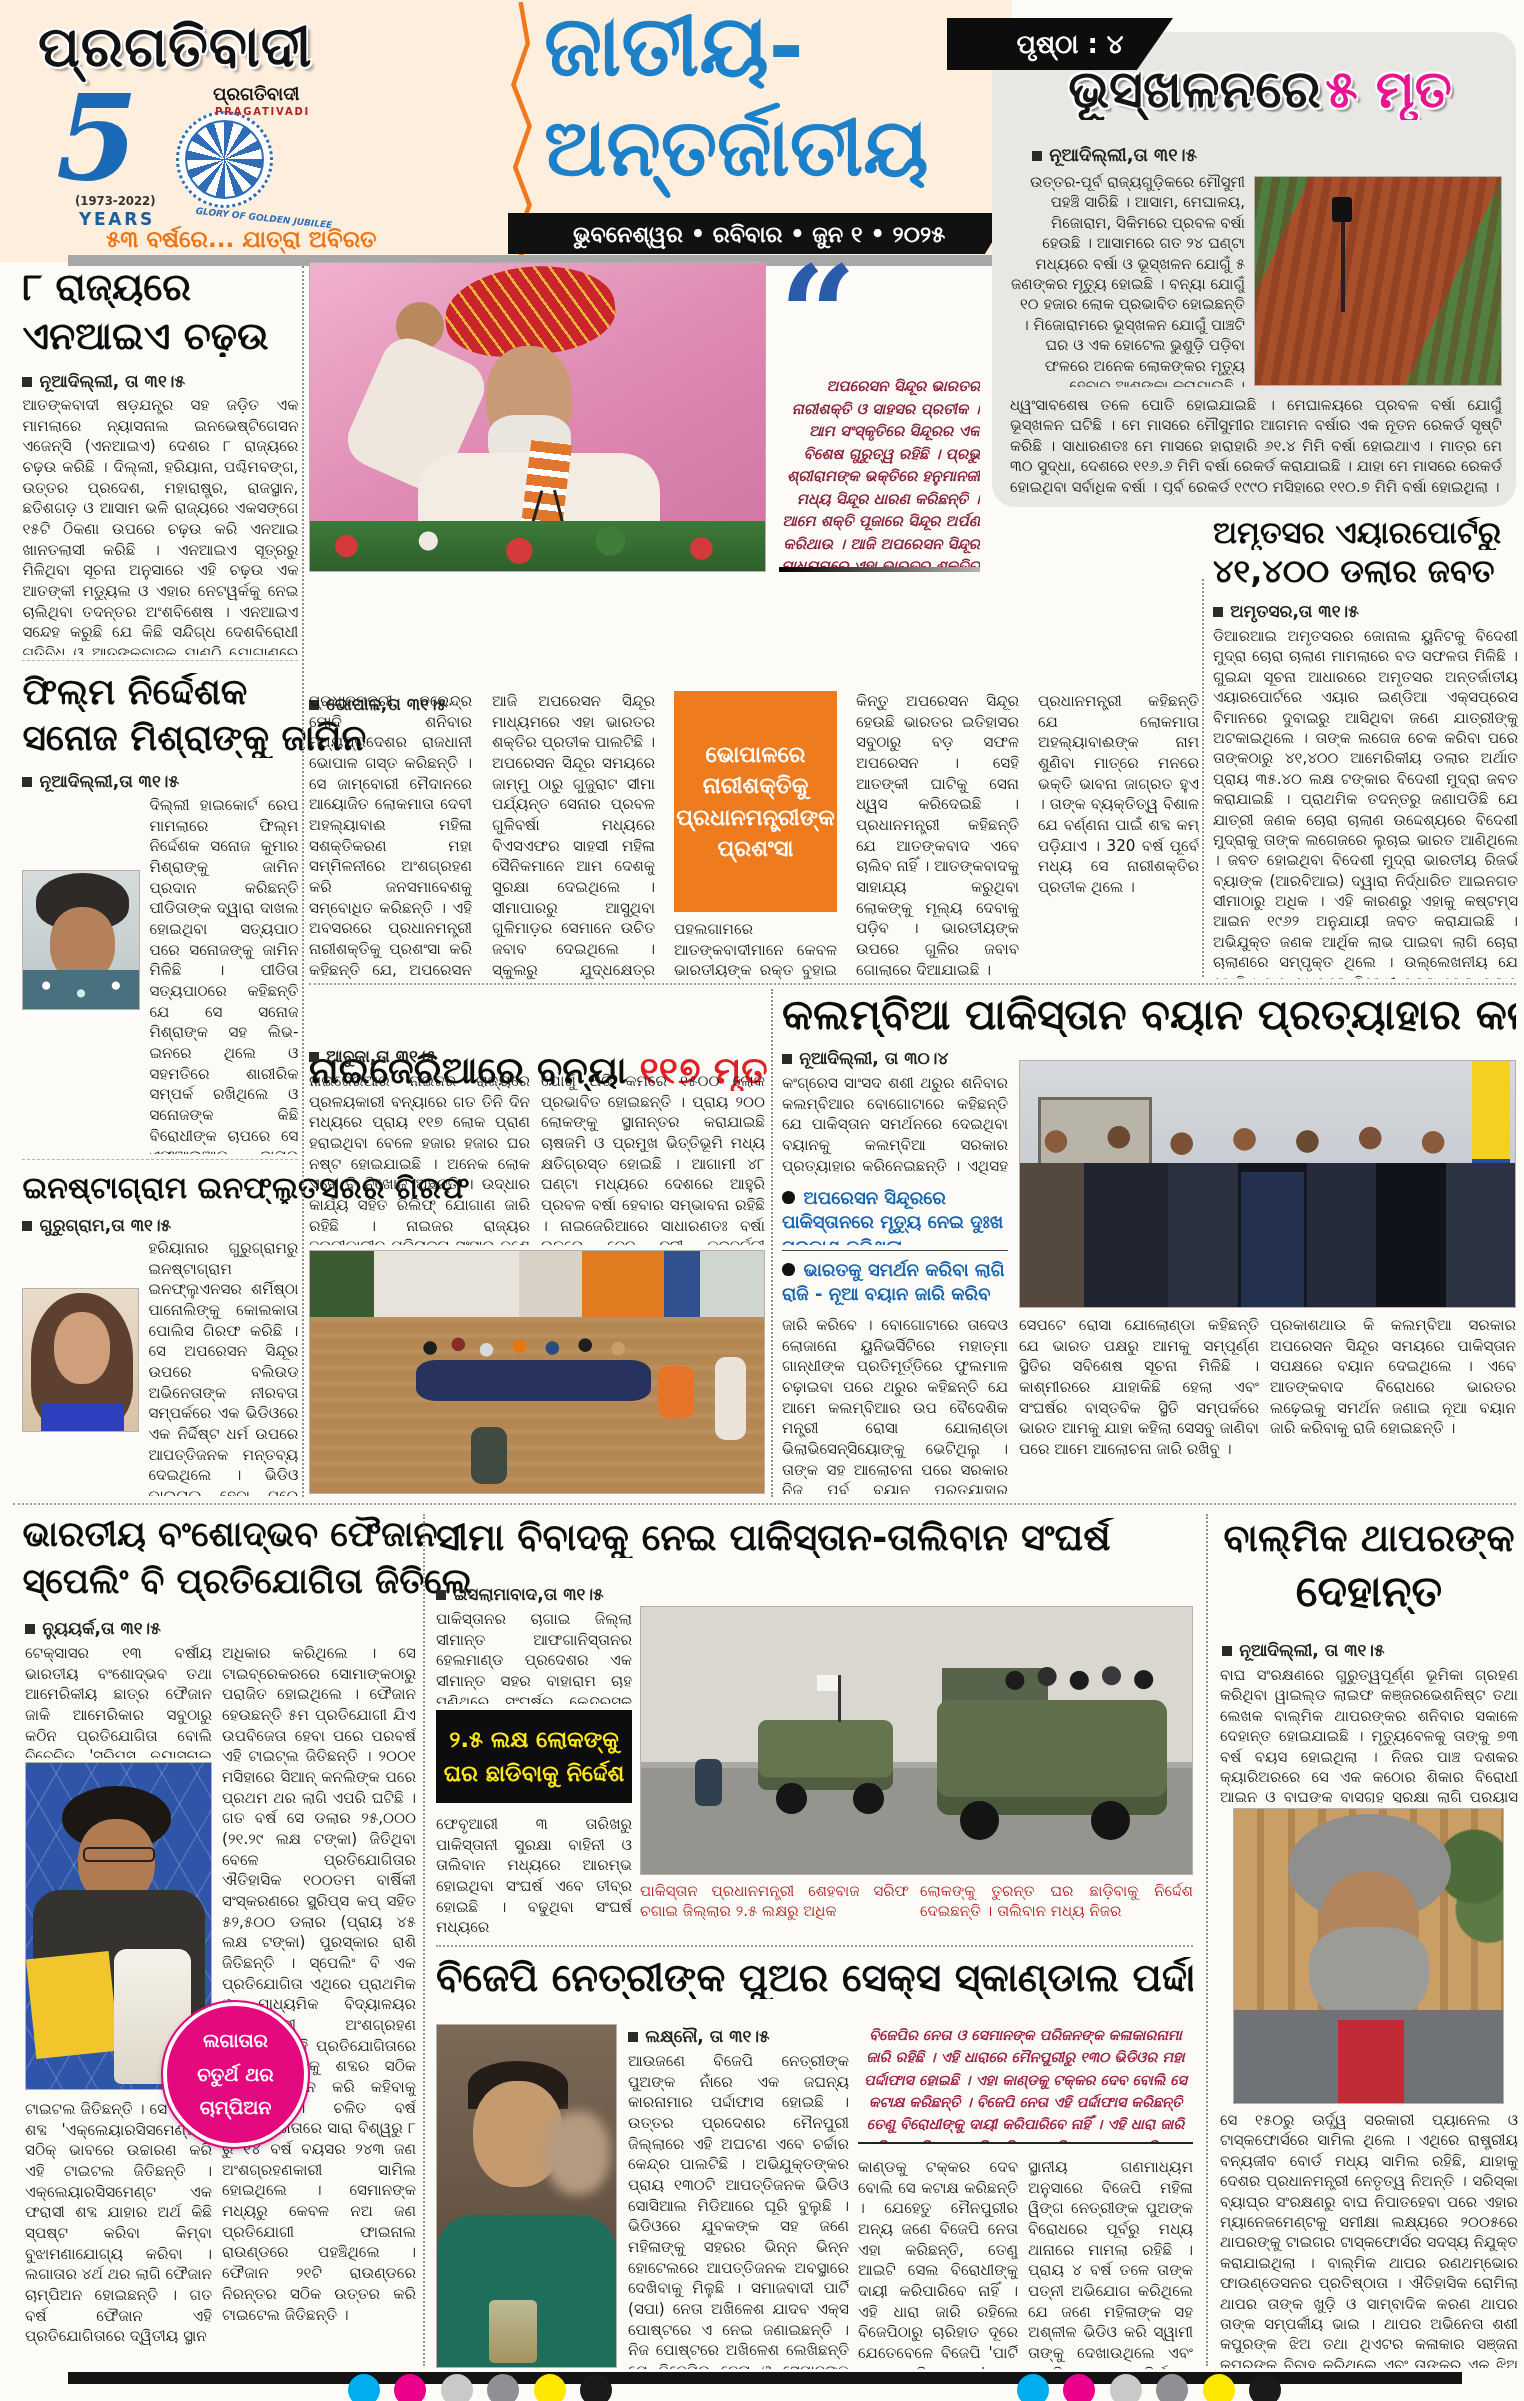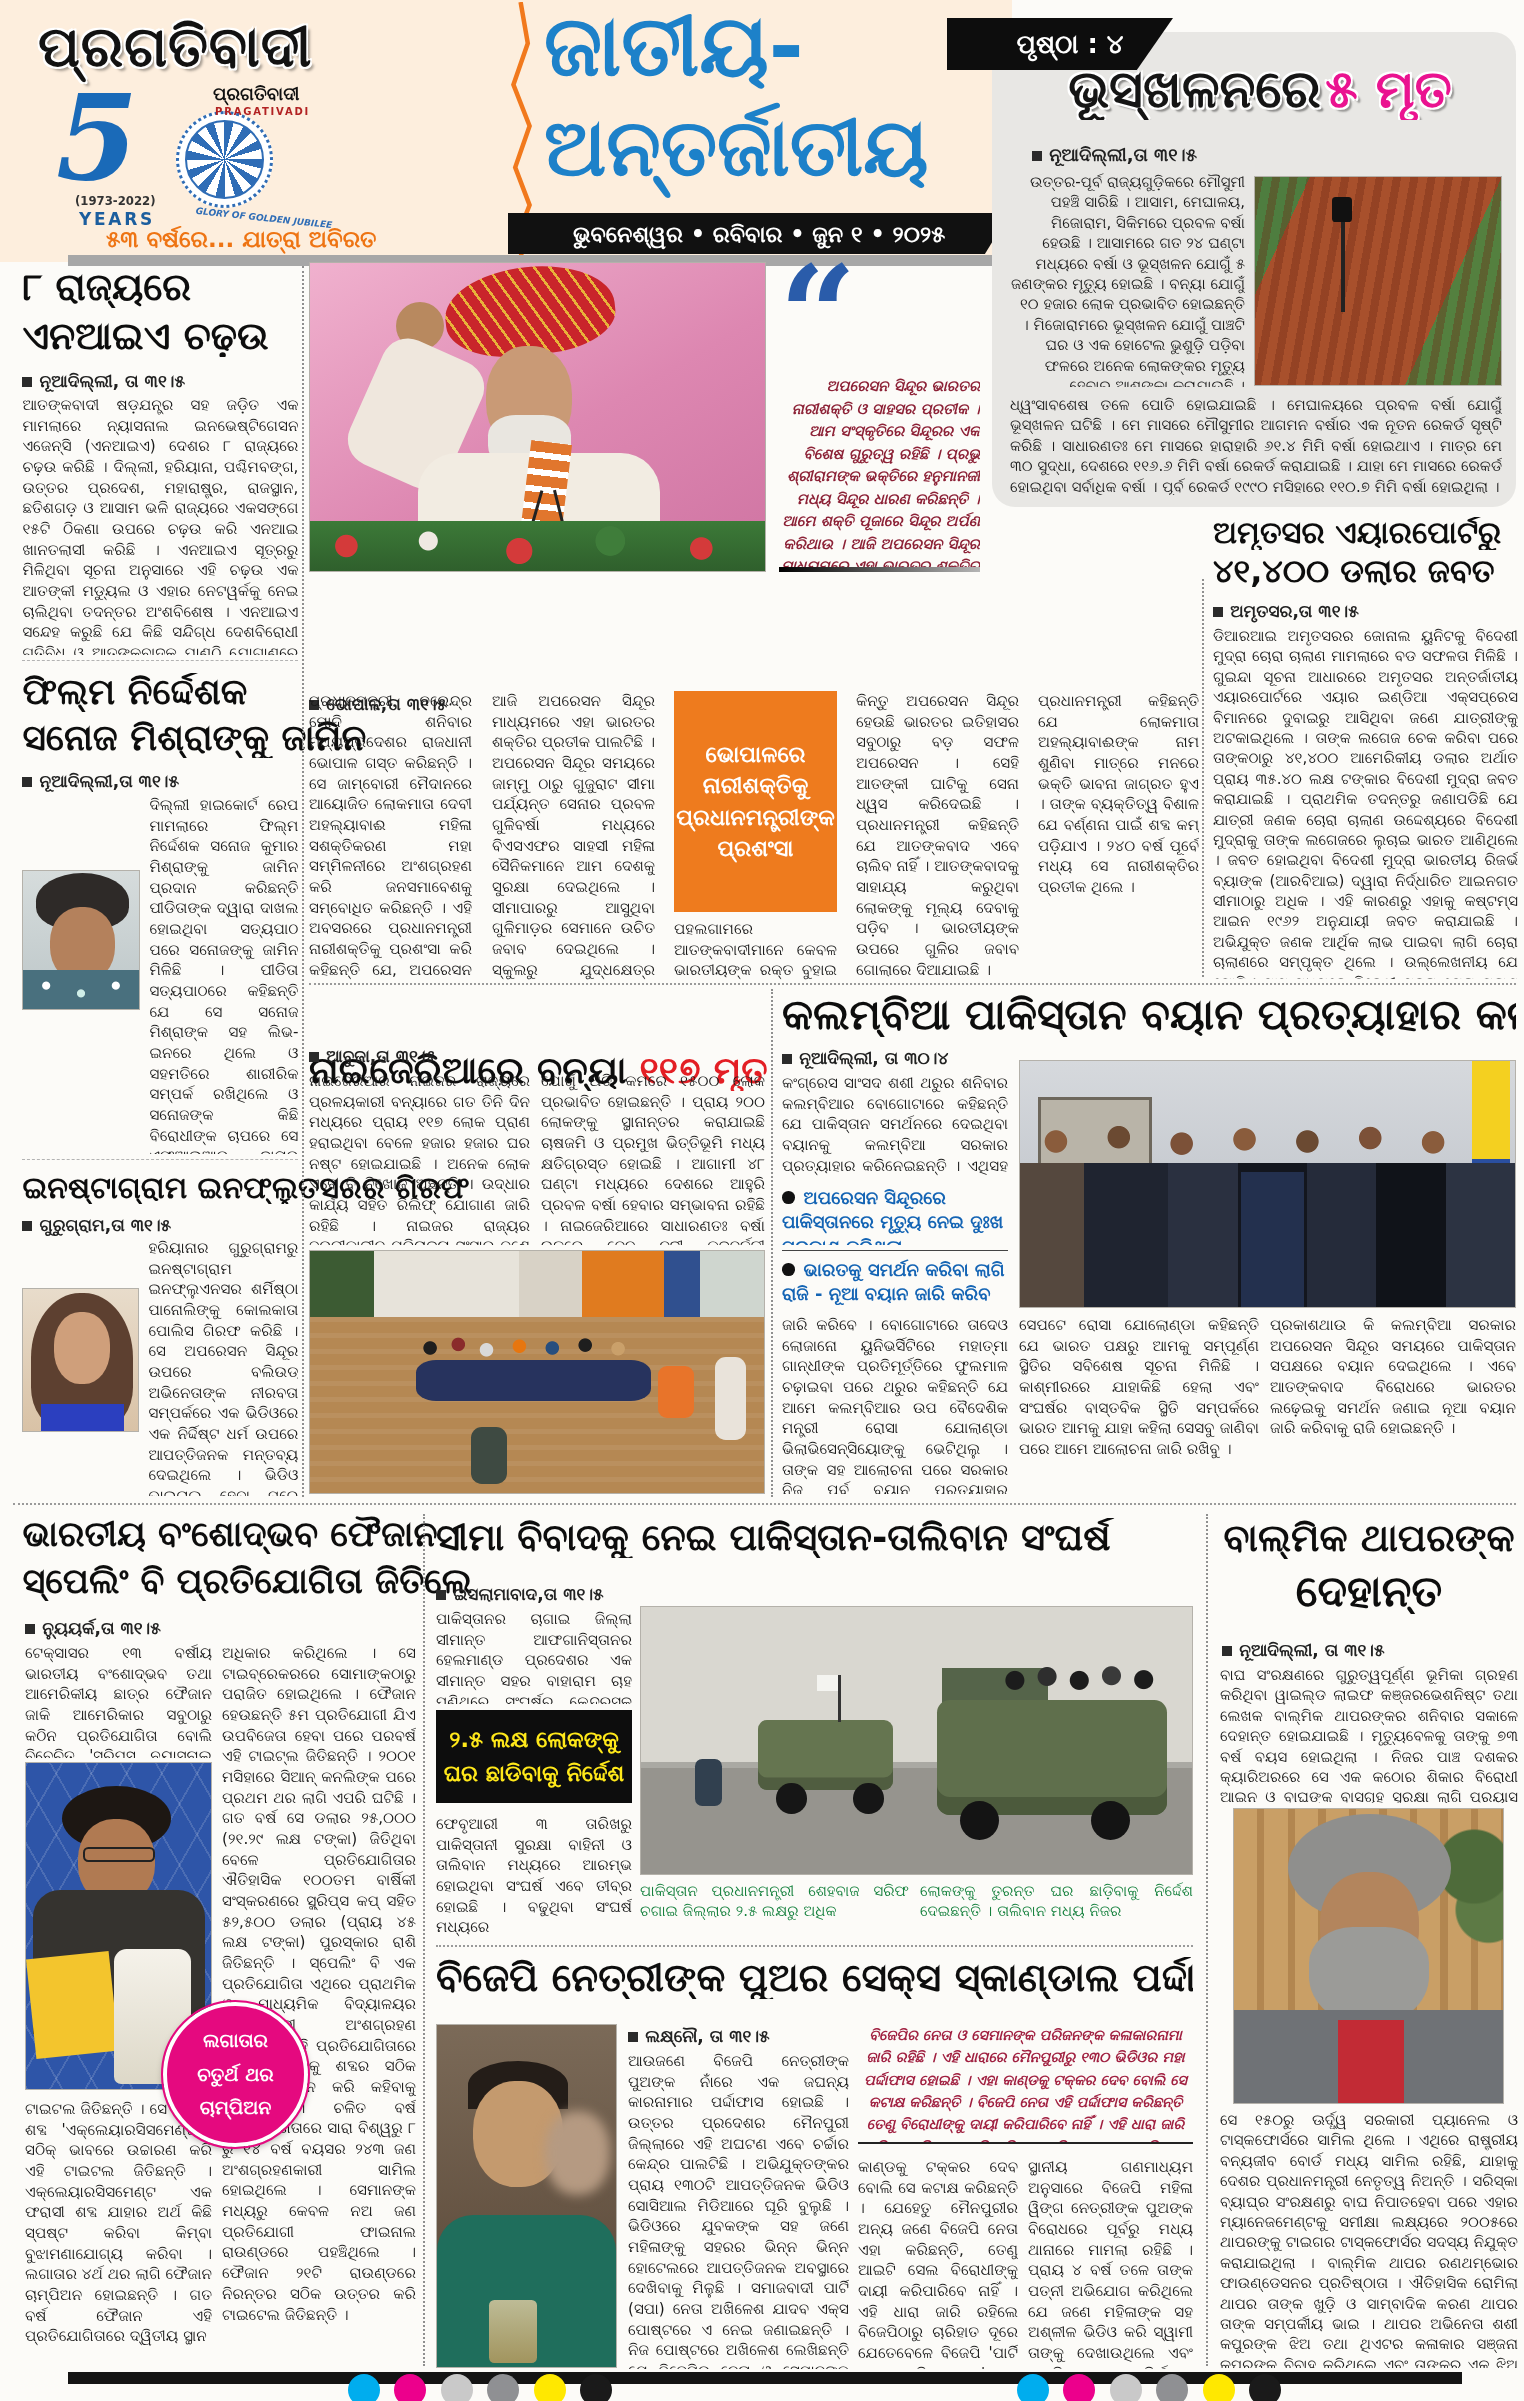--- a/index.html
+++ b/index.html
@@ -38,21 +38,21 @@
      display:flex;align-items:center;justify-content:center;text-align:center;padding:10.8px;}
   .red{color:#e31e24;}
   .blue-bullet{font-size:18px;line-height:1.35;font-weight:800;color:#1464b4;overflow:hidden;}
   .blue-bullet::before{content:"";display:inline-block;width:12.6px;height:12.6px;border-radius:50%;background:#111;margin-right:9px;}
   .black-box{background:#0d0d0d;color:#ffe81a;font-size:22.4px;font-weight:800;line-height:1.5;
      display:flex;align-items:center;justify-content:center;text-align:center;}
   .badge{border-radius:50%;background:#e5097f;border:4.5px solid #fff;outline:2.7px solid #e5097f;color:#fff;
      display:flex;flex-direction:column;align-items:center;justify-content:center;text-align:center;
      font-size:19px;font-weight:800;line-height:1.35;box-shadow:0 2.7px 7.2px rgba(0,0,0,.35);}
   .maroon{font-size:14.4px;line-height:1.55;font-style:italic;font-weight:bold;color:#a02040;text-align:center;overflow:hidden;}
-  .cap{font-size:15px;line-height:1.3;text-align:justify;color:#15803d;overflow:hidden;}
+  .cap{font-size:15px;line-height:1.3;text-align:justify;color:#b91c1c;overflow:hidden;}
   .grad-rule{background:linear-gradient(to right,#000,#b5b5b5);}
   .blackbar{background:#141414;}
   .reg-dots .dot{display:inline-block;width:32px;height:32px;border-radius:50%;margin-right:14.4px;}
   .small-cap{font-size:10px;letter-spacing:1.8px;font-weight:bold;color:#b22222;}
 </style>
 </head>
 <body>
 
 <div id="page">
 
@@ -149,21 +149,21 @@
     <div class="quote-txt" style="margin-top:5.4px;">ଅପରେସନ ସିନ୍ଦୂର ଭାରତର ନାରୀଶକ୍ତି ଓ ସାହସର ପ୍ରତୀକ । ଆମ ସଂସ୍କୃତିରେ ସିନ୍ଦୂରର ଏକ ବିଶେଷ ଗୁରୁତ୍ୱ ରହିଛି । ପ୍ରଭୁ ଶ୍ରୀରାମଙ୍କ ଭକ୍ତିରେ ହନୁମାନଜୀ ମଧ୍ୟ ସିନ୍ଦୂର ଧାରଣ କରିଛନ୍ତି । ଆମେ ଶକ୍ତି ପୂଜାରେ ସିନ୍ଦୂର ଅର୍ପଣ କରିଥାଉ । ଆଜି ଅପରେସନ ସିନ୍ଦୂର ମାଧ୍ୟମରେ ଏହା ଭାରତର ଶକ୍ତିର ପ୍ରତୀକ ପାଲଟିଛି ।</div>
   </div>
   <div class="abs grad-rule" style="left:779px;top:567px;width:201px;height:4.5px;"></div>
 
   <div class="abs dl" style="left:309px;top:694px;">ଭୋପାଳ,ତା ୩୧।୫</div>
   <div class="abs bt" style="left:309px;top:691px;width:163px;height:289px;">ପ୍ରଧାନମନ୍ତ୍ରୀ ନରେନ୍ଦ୍ର ମୋଦି ଶନିବାର ମଧ୍ୟପ୍ରଦେଶର ରାଜଧାନୀ ଭୋପାଳ ଗସ୍ତ କରିଛନ୍ତି । ସେ ଜାମ୍ବୋରୀ ମୈଦାନରେ ଆୟୋଜିତ ଲୋକମାତା ଦେବୀ ଅହଲ୍ୟାବାଈ ମହିଳା ସଶକ୍ତିକରଣ ମହା ସମ୍ମିଳନୀରେ ଅଂଶଗ୍ରହଣ କରି ଜନସମାବେଶକୁ ସମ୍ବୋଧିତ କରିଛନ୍ତି । ଏହି ଅବସରରେ ପ୍ରଧାନମନ୍ତ୍ରୀ ନାରୀଶକ୍ତିକୁ ପ୍ରଶଂସା କରି କହିଛନ୍ତି ଯେ, ଅପରେସନ ସିନ୍ଦୂର ଭାରତର ନାରୀଶକ୍ତି ଓ ସାହସର ପ୍ରତୀକ । ଆମ ସଂସ୍କୃତିରେ ସିନ୍ଦୂରର ଏକ ବିଶେଷ ଗୁରୁତ୍ୱ ରହିଛି । ପ୍ରଭୁ ଶ୍ରୀରାମଙ୍କ ଭକ୍ତିରେ ହନୁମାନଜୀ ମଧ୍ୟ ସିନ୍ଦୂର ଧାରଣ କରିଛନ୍ତି । ଆମେ ଶକ୍ତି ପୂଜାରେ ସିନ୍ଦୂର ଅର୍ପଣ କରିଥାଉ ।</div>
   <div class="abs bt" style="left:492px;top:691px;width:163px;height:289px;">ଆଜି ଅପରେସନ ସିନ୍ଦୂର ମାଧ୍ୟମରେ ଏହା ଭାରତର ଶକ୍ତିର ପ୍ରତୀକ ପାଲଟିଛି । ଅପରେସନ ସିନ୍ଦୂର ସମୟରେ ଜାମ୍ମୁ ଠାରୁ ଗୁଜୁରାଟ ସୀମା ପର୍ଯ୍ୟନ୍ତ ସେନାର ପ୍ରବଳ ଗୁଳିବର୍ଷା ମଧ୍ୟରେ ବିଏସଏଫର ସାହସୀ ମହିଳା ସୈନିକମାନେ ଆମ ଦେଶକୁ ସୁରକ୍ଷା ଦେଇଥିଲେ । ସୀମାପାରରୁ ଆସୁଥିବା ଗୁଳିମାଡ଼ର ସେମାନେ ଉଚିତ ଜବାବ ଦେଇଥିଲେ । ସ୍କୁଲରୁ ଯୁଦ୍ଧକ୍ଷେତ୍ର ପର୍ଯ୍ୟନ୍ତ ଆଜି ଦେଶ ତାର ଝିଅମାନଙ୍କ ସାହସିକତା ଉପରେ ଅଭୂତପୂର୍ବ ବିଶ୍ୱାସ ରଖିଛି । ନକ୍ସଲବାଦୀଙ୍କ ବିରୋଧରେ ଅପରେସନ ହେଉ କିମ୍ବା ସୀମାପାର ଆତଙ୍କବାଦ ହେଉ ସମସ୍ତ କ୍ଷେତ୍ରରେ ଆଜି ଆମର ଝିଅମାନେ ଭାରତର ସୁରକ୍ଷାର ଢାଲ ହୋଇଛନ୍ତି ।</div>
   <div class="abs orange-box" style="left:674px;top:691px;width:163px;height:221px;">ଭୋପାଳରେ ନାରୀଶକ୍ତିକୁ ପ୍ରଧାନମନ୍ତ୍ରୀଙ୍କ ପ୍ରଶଂସା</div>
   <div class="abs bt" style="left:674px;top:919px;width:163px;height:61px;">ପହଲଗାମରେ ଆତଙ୍କବାଦୀମାନେ କେବଳ ଭାରତୀୟଙ୍କ ରକ୍ତ ବୁହାଇ ନଥିଲେ ବରଂ ଆମର ସଂସ୍କୃତି ଓ ସମାଜକୁ ବିଭାଜିତ କରିବାକୁ ମଧ୍ୟ ଚେଷ୍ଟା କରିଥିଲେ ।</div>
   <div class="abs bt" style="left:856px;top:691px;width:163px;height:289px;">କିନ୍ତୁ ଅପରେସନ ସିନ୍ଦୂର ହେଉଛି ଭାରତର ଇତିହାସର ସବୁଠାରୁ ବଡ଼ ସଫଳ ଅପରେସନ । ସେହି ଆତଙ୍କୀ ଘାଟିକୁ ସେନା ଧ୍ୱସ କରିଦେଇଛି । ପ୍ରଧାନମନ୍ତ୍ରୀ କହିଛନ୍ତି ଯେ ଆତଙ୍କବାଦ ଏବେ ଚାଲିବ ନାହିଁ । ଆତଙ୍କବାଦକୁ ସାହାଯ୍ୟ କରୁଥିବା ଲୋକଙ୍କୁ ମୂଲ୍ୟ ଦେବାକୁ ପଡ଼ିବ । ଭାରତୀୟଙ୍କ ଉପରେ ଗୁଳିର ଜବାବ ଗୋଲାରେ ଦିଆଯାଇଛି ।</div>
-  <div class="abs bt" style="left:1038px;top:691px;width:161px;height:289px;">ପ୍ରଧାନମନ୍ତ୍ରୀ କହିଛନ୍ତି ଯେ ଲୋକମାତା ଅହଲ୍ୟାବାଈଙ୍କ ନାମ ଶୁଣିବା ମାତ୍ରେ ମନରେ ଭକ୍ତି ଭାବନା ଜାଗ୍ରତ ହୁଏ । ତାଙ୍କ ବ୍ୟକ୍ତିତ୍ୱ ବିଶାଳ ଯେ ବର୍ଣ୍ଣନା ପାଇଁ ଶବ୍ଦ କମ୍ ପଡ଼ିଯାଏ । ୨୪୦ ବର୍ଷ ପୂର୍ବେ ମଧ୍ୟ ସେ ନାରୀଶକ୍ତିର ପ୍ରତୀକ ଥିଲେ ।</div>
+  <div class="abs bt" style="left:1038px;top:691px;width:161px;height:289px;">ପ୍ରଧାନମନ୍ତ୍ରୀ କହିଛନ୍ତି ଯେ ଲୋକମାତା ଅହଲ୍ୟାବାଈଙ୍କ ନାମ ଶୁଣିବା ମାତ୍ରେ ମନରେ ଭକ୍ତି ଭାବନା ଜାଗ୍ରତ ହୁଏ । ତାଙ୍କ ବ୍ୟକ୍ତିତ୍ୱ ବିଶାଳ ଯେ ବର୍ଣ୍ଣନା ପାଇଁ ଶବ୍ଦ କମ୍ ପଡ଼ିଯାଏ । 320 ବର୍ଷ ପୂର୍ବେ ମଧ୍ୟ ସେ ନାରୀଶକ୍ତିର ପ୍ରତୀକ ଥିଲେ ।</div>
 
   <div class="abs dot-v" style="left:1202px;top:579px;height:398px;"></div>
   <div class="abs hl" style="left:1213px;top:517px;font-size:30.5px;">ଅମୃତସର ଏୟାରପୋର୍ଟରୁ</div>
   <div class="abs hl" style="left:1213px;top:554px;font-size:32px;">୪୧,୪୦୦ ଡଲାର ଜବତ</div>
   <div class="abs dl" style="left:1213px;top:601px;">ଅମୃତସର,ତା ୩୧।୫</div>
   <div class="abs bt" style="left:1213px;top:626px;width:305px;height:353px;font-size:15px;">ଡିଆରଆଇ ଅମୃତସରର ଜୋନାଲ ୟୁନିଟକୁ ବିଦେଶୀ ମୁଦ୍ରା ଚୋରା ଚାଲାଣ ମାମଲାରେ ବଡ ସଫଳତା ମିଳିଛି । ଗୁଇନ୍ଦା ସୂଚନା ଆଧାରରେ ଅମୃତସର ଅନ୍ତର୍ଜାତୀୟ ଏୟାରପୋର୍ଟରେ ଏୟାର ଇଣ୍ଡିଆ ଏକ୍ସପ୍ରେସ ବିମାନରେ ଦୁବାଇରୁ ଆସିଥିବା ଜଣେ ଯାତ୍ରୀଙ୍କୁ ଅଟକାଇଥିଲେ । ତାଙ୍କ ଲଗେଜ ଚେକ କରିବା ପରେ ତାଙ୍କଠାରୁ ୪୧,୪୦୦ ଆମେରିକୀୟ ଡଲାର ଅର୍ଥାତ ପ୍ରାୟ ୩୫.୪୦ ଲକ୍ଷ ଟଙ୍କାର ବିଦେଶୀ ମୁଦ୍ରା ଜବତ କରାଯାଇଛି । ପ୍ରାଥମିକ ତଦନ୍ତରୁ ଜଣାପଡିଛି ଯେ ଯାତ୍ରୀ ଜଣକ ଚୋରା ଚାଲାଣ ଉଦ୍ଦେଶ୍ୟରେ ବିଦେଶୀ ମୁଦ୍ରାକୁ ତାଙ୍କ ଲଗେଜରେ ଲୁଚାଇ ଭାରତ ଆଣିଥିଲେ । ଜବତ ହୋଇଥିବା ବିଦେଶୀ ମୁଦ୍ରା ଭାରତୀୟ ରିଜର୍ଭ ବ୍ୟାଙ୍କ (ଆରବିଆଇ) ଦ୍ୱାରା ନିର୍ଦ୍ଧାରିତ ଆଇନଗତ ସୀମାଠାରୁ ଅଧିକ । ଏହି କାରଣରୁ ଏହାକୁ କଷ୍ଟମ୍ସ ଆଇନ ୧୯୬୨ ଅନୁଯାୟୀ ଜବତ କରାଯାଇଛି । ଅଭିଯୁକ୍ତ ଜଣକ ଆର୍ଥିକ ଲାଭ ପାଇବା ଲାଗି ଚୋରା ଚାଲାଣରେ ସମ୍ପୃକ୍ତ ଥିଲେ । ଉଲ୍ଲେଖନୀୟ ଯେ ଗୋଟିଏ ମାସ ମଧ୍ୟରେ ବିଦେଶୀ ମୁଦ୍ରା ଚୋରା ଚାଲାଣ ମାମଲାରେ ଏହା ଦ୍ୱିତୀୟ ବଡ଼ ମାମଲା । ପୂର୍ବରୁ ମେ ୩ ତାରିଖରେ ଡିଆରଆଇ ଆଉ ଜଣେ ଯାତ୍ରୀଙ୍କ ଠାରୁ ୨.୬୬ କୋଟି ଟଙ୍କାର ବିଦେଶୀ ମୁଦ୍ରା ଜବତ କରିଥିଲା ।</div>
 
   <div class="abs dot-h" style="left:309px;top:983px;width:1207px;"></div>
 
   <div class="abs hl" style="left:309px;top:1034px;font-size:37px;margin-top:17px;">

